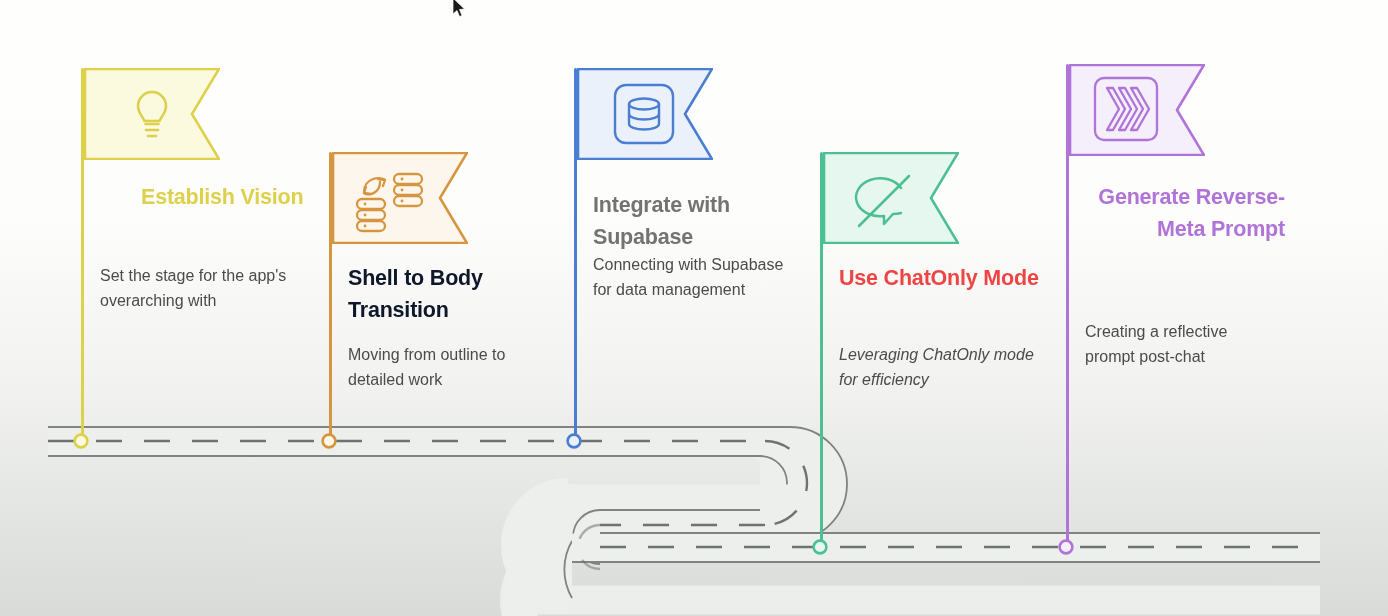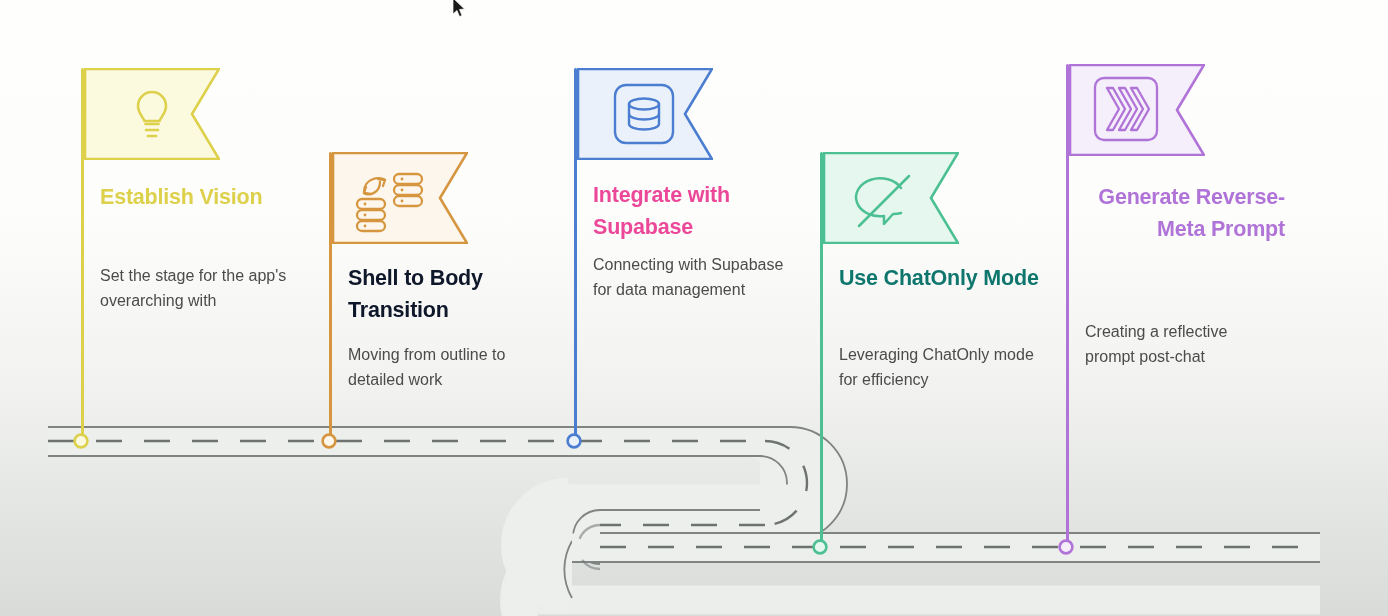--- a/index.html
+++ b/index.html
@@ -118,21 +118,21 @@
       <svg viewBox="0 0 136 92">
         <path d="M1 1 L135 1 L108 46 L135 91 L1 91 Z" fill="#fbfadf" stroke="#ddd04b" stroke-width="2.6" stroke-linejoin="round"></path>
         <g fill="none" stroke="#ddd04b" stroke-width="2.6" stroke-linecap="round" stroke-linejoin="round">
           <path d="M54 38 a14 14 0 0 1 28 0 c0 7 -5 11 -6.5 15 l-15 0 C59 49 54 45 54 38 Z"></path>
           <path d="M61.5 56 l13 0"></path>
           <path d="M62 62 l12 0"></path>
           <path d="M64 68 l8 0"></path>
         </g>
       </svg>
     </div>
-    <div class="m-title" style="top:113px;color:#ddd04b;">Establish Vision</div>
+    <div class="m-title" style="top:113px;color:#ddd04b;margin-left:41px;">Establish Vision</div>
     <div class="m-desc" style="top:196px;">Set the stage for the app's overarching with</div>
   </div>
 
   <div class="milestone" style="left:329px;top:152px;">
     <div class="pole" style="height:289px;background:#d5963f;"></div>
     <div class="flag">
       <svg viewBox="0 0 136 92">
         <path d="M1 1 L135 1 L108 46 L135 91 L1 91 Z" fill="#fdf6ec" stroke="#d5963f" stroke-width="2.6" stroke-linejoin="round"></path>
         <g fill="none" stroke="#d5963f" stroke-width="2.3" stroke-linecap="round" stroke-linejoin="round">
           <rect x="25" y="47" width="28" height="10" rx="5"></rect>
@@ -164,37 +164,37 @@
       <svg viewBox="0 0 136 92">
         <path d="M1 1 L135 1 L108 46 L135 91 L1 91 Z" fill="#eaf1fb" stroke="#4b7ed1" stroke-width="2.6" stroke-linejoin="round"></path>
         <g fill="none" stroke="#4b7ed1" stroke-width="2.4" stroke-linecap="round" stroke-linejoin="round">
           <rect x="38" y="17" width="58" height="58" rx="11"></rect>
           <ellipse cx="67" cy="36" rx="15" ry="5.5"></ellipse>
           <path d="M52 36 L52 56 A15 5.5 0 0 0 82 56 L82 36"></path>
           <path d="M52 46 A15 5.5 0 0 0 82 46"></path>
         </g>
       </svg>
     </div>
-    <div class="m-title" style="top:111px;color:#ec4899;">Integrate with Supabase</div>
+    <div class="m-title" style="top:121px;color:#737373;">Integrate with Supabase</div>
     <div class="m-desc" style="top:185px;">Connecting with Supabase for data management</div>
   </div>
 
   <div class="milestone" style="left:820px;top:152px;">
     <div class="pole" style="height:395px;background:#4cc093;"></div>
     <div class="flag">
       <svg viewBox="0 0 136 92">
         <path d="M1 1 L135 1 L108 46 L135 91 L1 91 Z" fill="#e6f7ef" stroke="#4cc093" stroke-width="2.6" stroke-linejoin="round"></path>
         <g fill="none" stroke="#4cc093" stroke-width="2.5" stroke-linecap="round" stroke-linejoin="round">
           <path d="M78 36 a24 19 0 1 0 -17 28 l0 8 l9 -10 a30 30 0 0 0 8 -1"></path>
           <path d="M36 74 L86 24"></path>
         </g>
       </svg>
     </div>
-    <div class="m-title" style="top:110px;color:#0f766e;">Use ChatOnly Mode</div>
-    <div class="m-desc" style="top:191px;">Leveraging ChatOnly mode for efficiency</div>
+    <div class="m-title" style="top:110px;color:#ef4444;">Use ChatOnly Mode</div>
+    <div class="m-desc" style="top:191px;font-style:italic;">Leveraging ChatOnly mode for efficiency</div>
   </div>
 
   <div class="milestone" style="left:1066px;top:64px;">
     <div class="pole" style="height:483px;background:#b073d8;"></div>
     <div class="flag">
       <svg viewBox="0 0 136 92">
         <path d="M1 1 L135 1 L108 46 L135 91 L1 91 Z" fill="#f5eefb" stroke="#b073d8" stroke-width="2.6" stroke-linejoin="round"></path>
         <g fill="none" stroke="#b073d8" stroke-width="2.3" stroke-linecap="round" stroke-linejoin="round">
           <rect x="26" y="14" width="62" height="62" rx="9"></rect>
           <path d="M38 24 L50 45 L38 66 L44 66 L56 45 L44 24 Z"></path>

